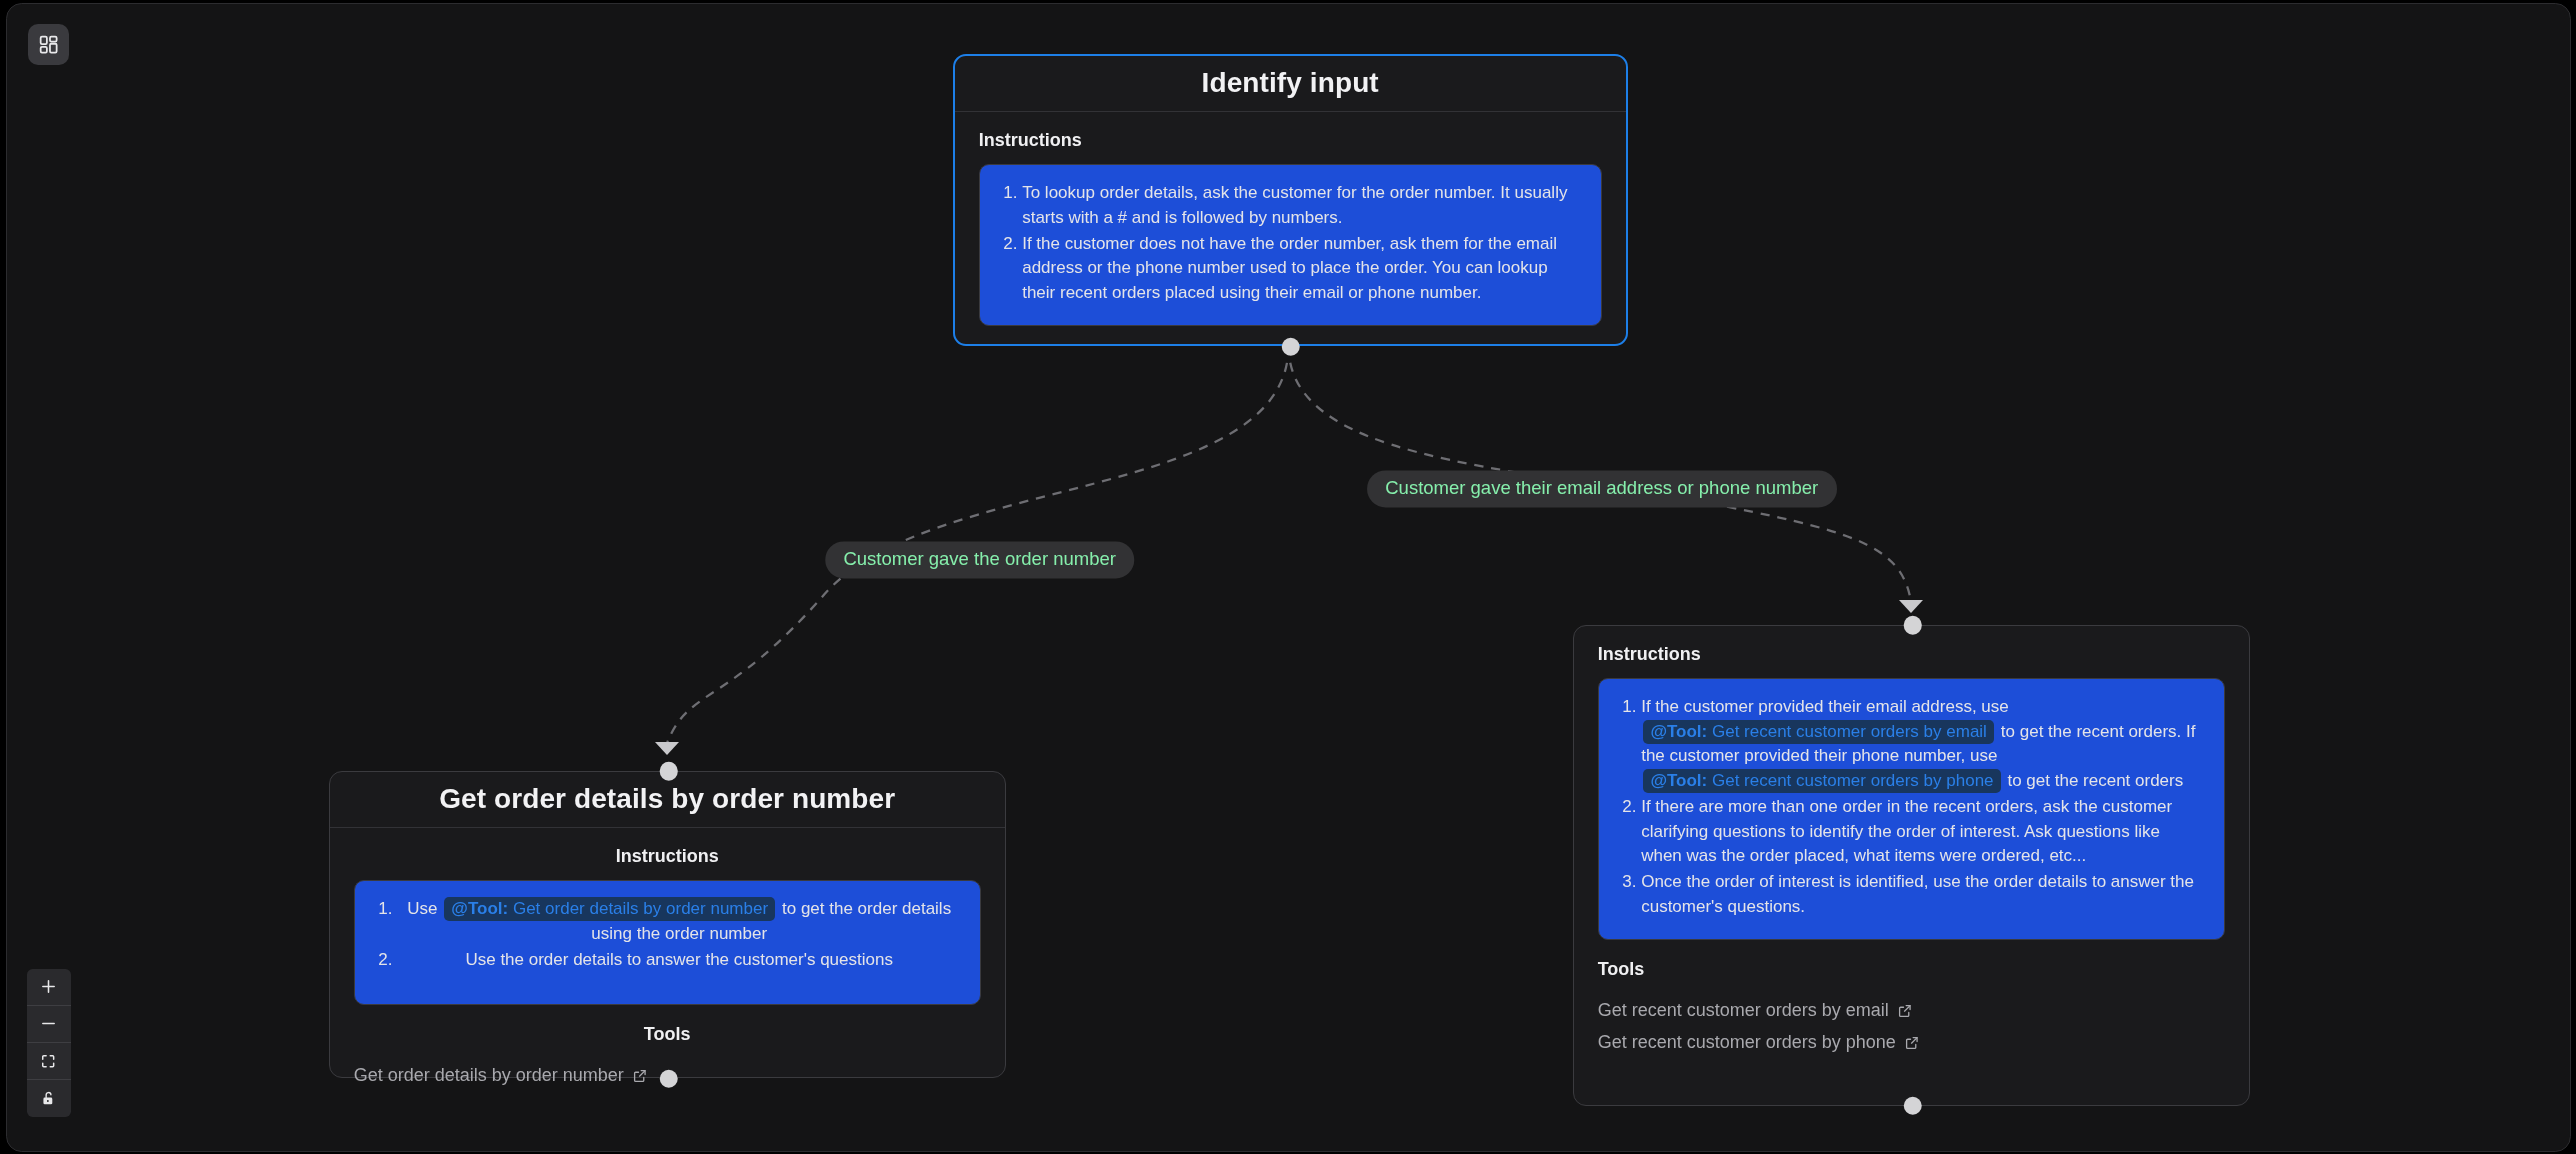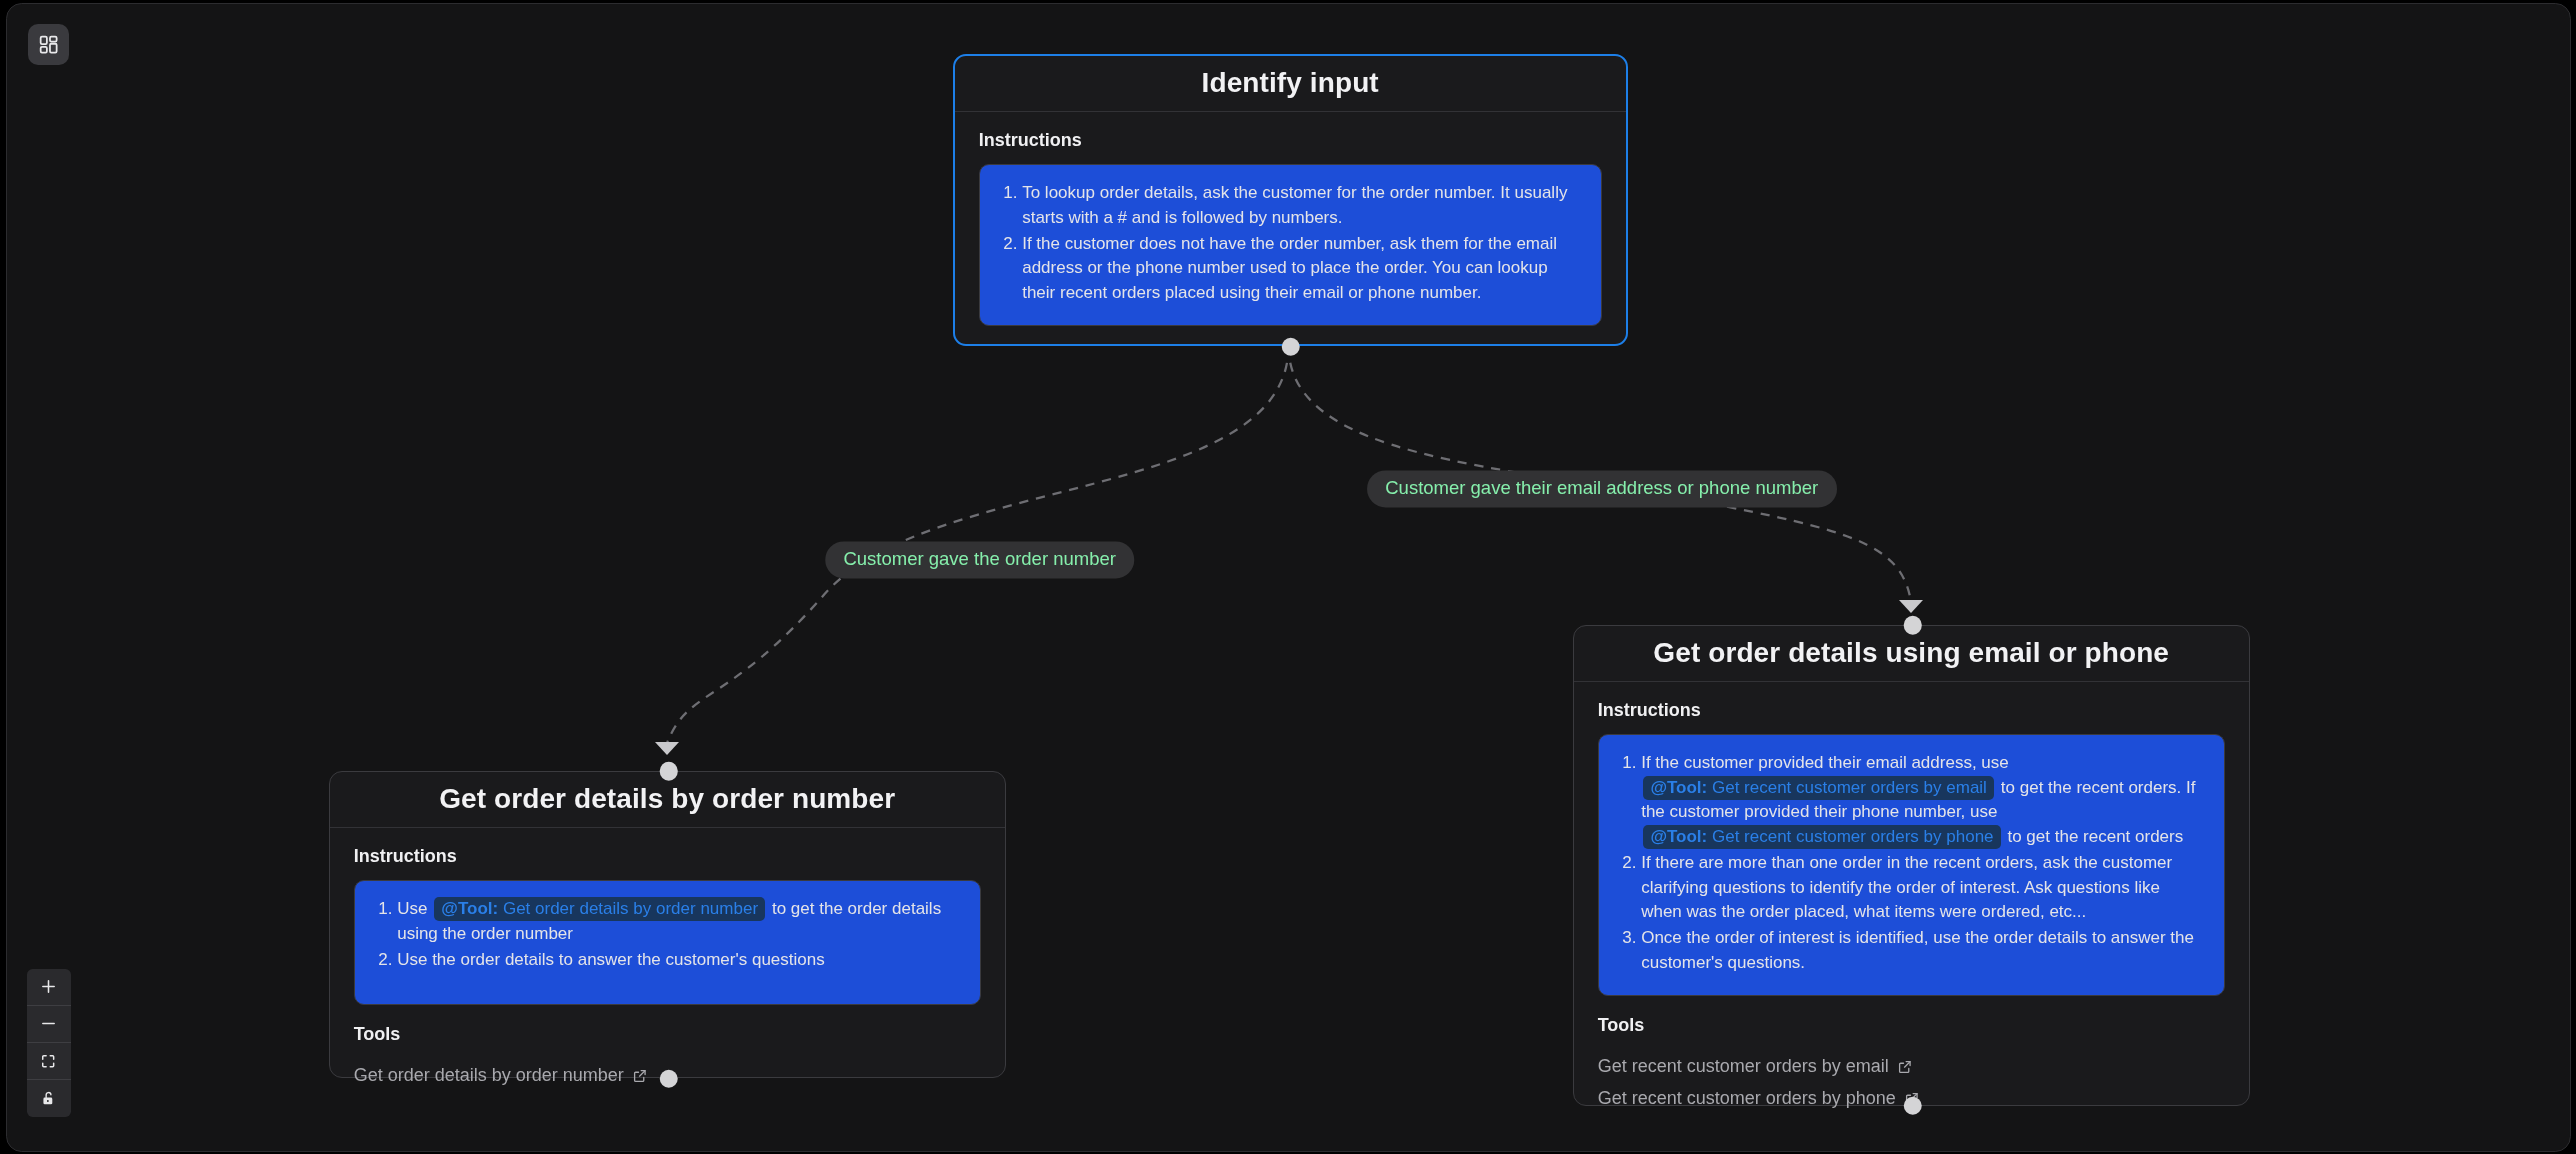--- a/index.html
+++ b/index.html
@@ -179,21 +179,21 @@
       <div class="instructions-box" style="min-height:155px;">
         <ol class="instr-list">
             <li>To lookup order details, ask the customer for the order number. It usually starts with a # and is followed by numbers.</li>
             <li>If the customer does not have the order number, ask them for the email address or the phone number used to place the order. You can lookup their recent orders placed using their email or phone number.</li>
           </ol>
       </div>
     </div>
     <div class="handle" style="left:336px; top:291px;"></div>
   </div>
 
-  <div class="node" style="left:322px; top:767px; width:677px; height:307px;">
+  <div class="node" style="left:322px; top:767px; width:677px; height:307px;text-align:center;">
     <div class="node-header">
       <div class="node-title">Get order details by order number</div>
     </div>
     <div class="node-body">
       <div class="section-label">Instructions</div>
       <div class="instructions-box" style="min-height:125px;">
         <ol class="instr-list">
             <li>Use <span class="tool-mention"><b>@Tool:</b><span> Get order details by order number</span></span> to get the order details using the order number</li>
             <li>Use the order details to answer the customer's questions</li>
           </ol>
@@ -210,23 +210,20 @@
                 <path d="M18 14.5V19a1.5 1.5 0 0 1-1.5 1.5h-11A1.5 1.5 0 0 1 4 19V8a1.5 1.5 0 0 1 1.5-1.5H10"></path>
               </svg></span>
           </div>
         </div>
     </div>
     <div class="handle" style="left:339px; top:-0.7px;"></div>
     <div class="handle" style="left:339px; top:307px;"></div>
   </div>
 
   <div class="node" style="left:1566px; top:621px; width:677px; height:481px;">
-    <div class="node-header">
-      <div class="node-title">Get order details using email or phone</div>
-    </div>
     <div class="node-body">
       <div class="section-label">Instructions</div>
       <div class="instructions-box" style="min-height:260px;">
         <ol class="instr-list">
             <li>If the customer provided their email address, use <span class="tool-mention"><b>@Tool:</b><span> Get recent customer orders by email</span></span> to get the recent orders. If the customer provided their phone number, use <span class="tool-mention"><b>@Tool:</b><span> Get recent customer orders by phone</span></span> to get the recent orders</li>
             <li>If there are more than one order in the recent orders, ask the customer clarifying questions to identify the order of interest. Ask questions like when was the order placed, what items were ordered, etc...</li>
             <li>Once the order of interest is identified, use the order details to answer the customer's questions.</li>
           </ol>
       </div>
     </div>

